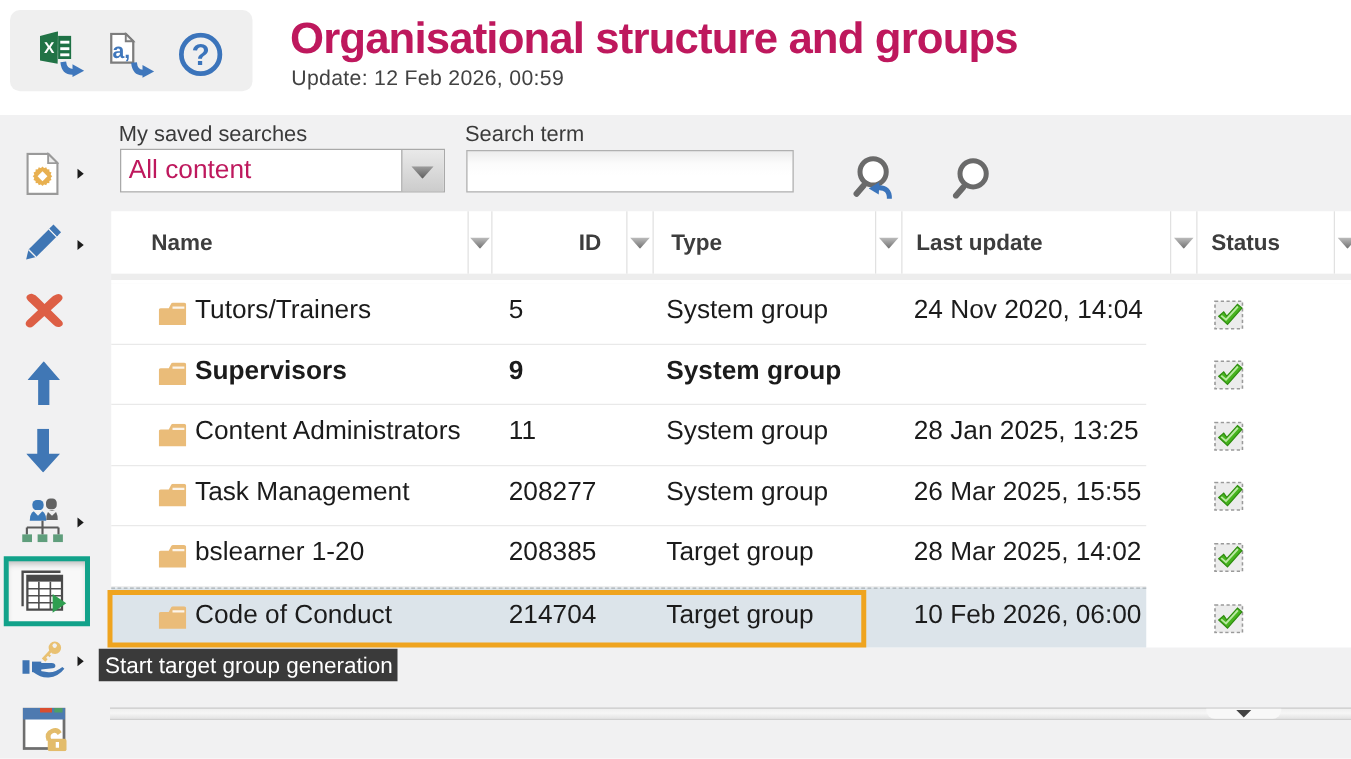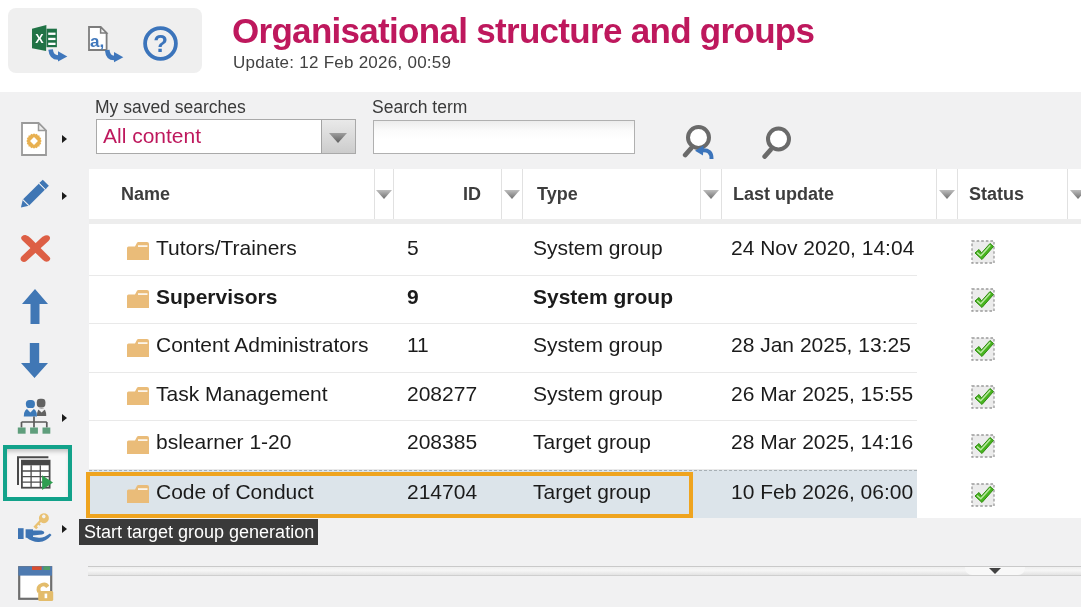--- a/index.html
+++ b/index.html
@@ -306,21 +306,21 @@
       </svg>
   </div>
   <div class="row" style="top:194px;">
     <svg class="folder" width="22" height="19" viewBox="0 0 22 19">
         <path d="M0 18 V6 Q0 4.5 1.5 4.5 H8 L10 0.8 Q10.4 0 11.5 0 H20 Q22 0 22 2 V18 Z" fill="#eabc79"></path>
         <rect x="11" y="3.2" width="9.5" height="1.8" fill="#fff" opacity="0.85"></rect>
       </svg>
     <span class="cell c-name">bslearner 1-20</span>
       <span class="cell c-id">208385</span>
       <span class="cell c-type">Target group</span>
-      <span class="cell c-date">28 Mar 2025, 14:16</span>
+      <span class="cell c-date">28 Mar 2025, 14:02</span>
     <svg class="check" width="24" height="24" viewBox="0 0 24 24">
         <rect x="1" y="1" width="22" height="22" fill="#ececec" stroke="#9a9a9a" stroke-width="1.3" stroke-dasharray="2.6 2"></rect>
         <path d="M4 13 L8 9.5 L10.5 13 L19 3.5 L22.5 6.5 L11 19.5 Z" fill="#47b41e" stroke="#2f8c10" stroke-width="1"></path>
         <path d="M6 12.5 L9.8 15.8 L19.3 5.2" fill="none" stroke="#b9e8a2" stroke-width="1.5"></path>
       </svg>
   </div>
   <div class="row sel-row" style="top:242.5px;height:48.5px;">
     <svg class="folder" width="22" height="19" viewBox="0 0 22 19">
         <path d="M0 18 V6 Q0 4.5 1.5 4.5 H8 L10 0.8 Q10.4 0 11.5 0 H20 Q22 0 22 2 V18 Z" fill="#eabc79"></path>
         <rect x="11" y="3.2" width="9.5" height="1.8" fill="#fff" opacity="0.85"></rect>

